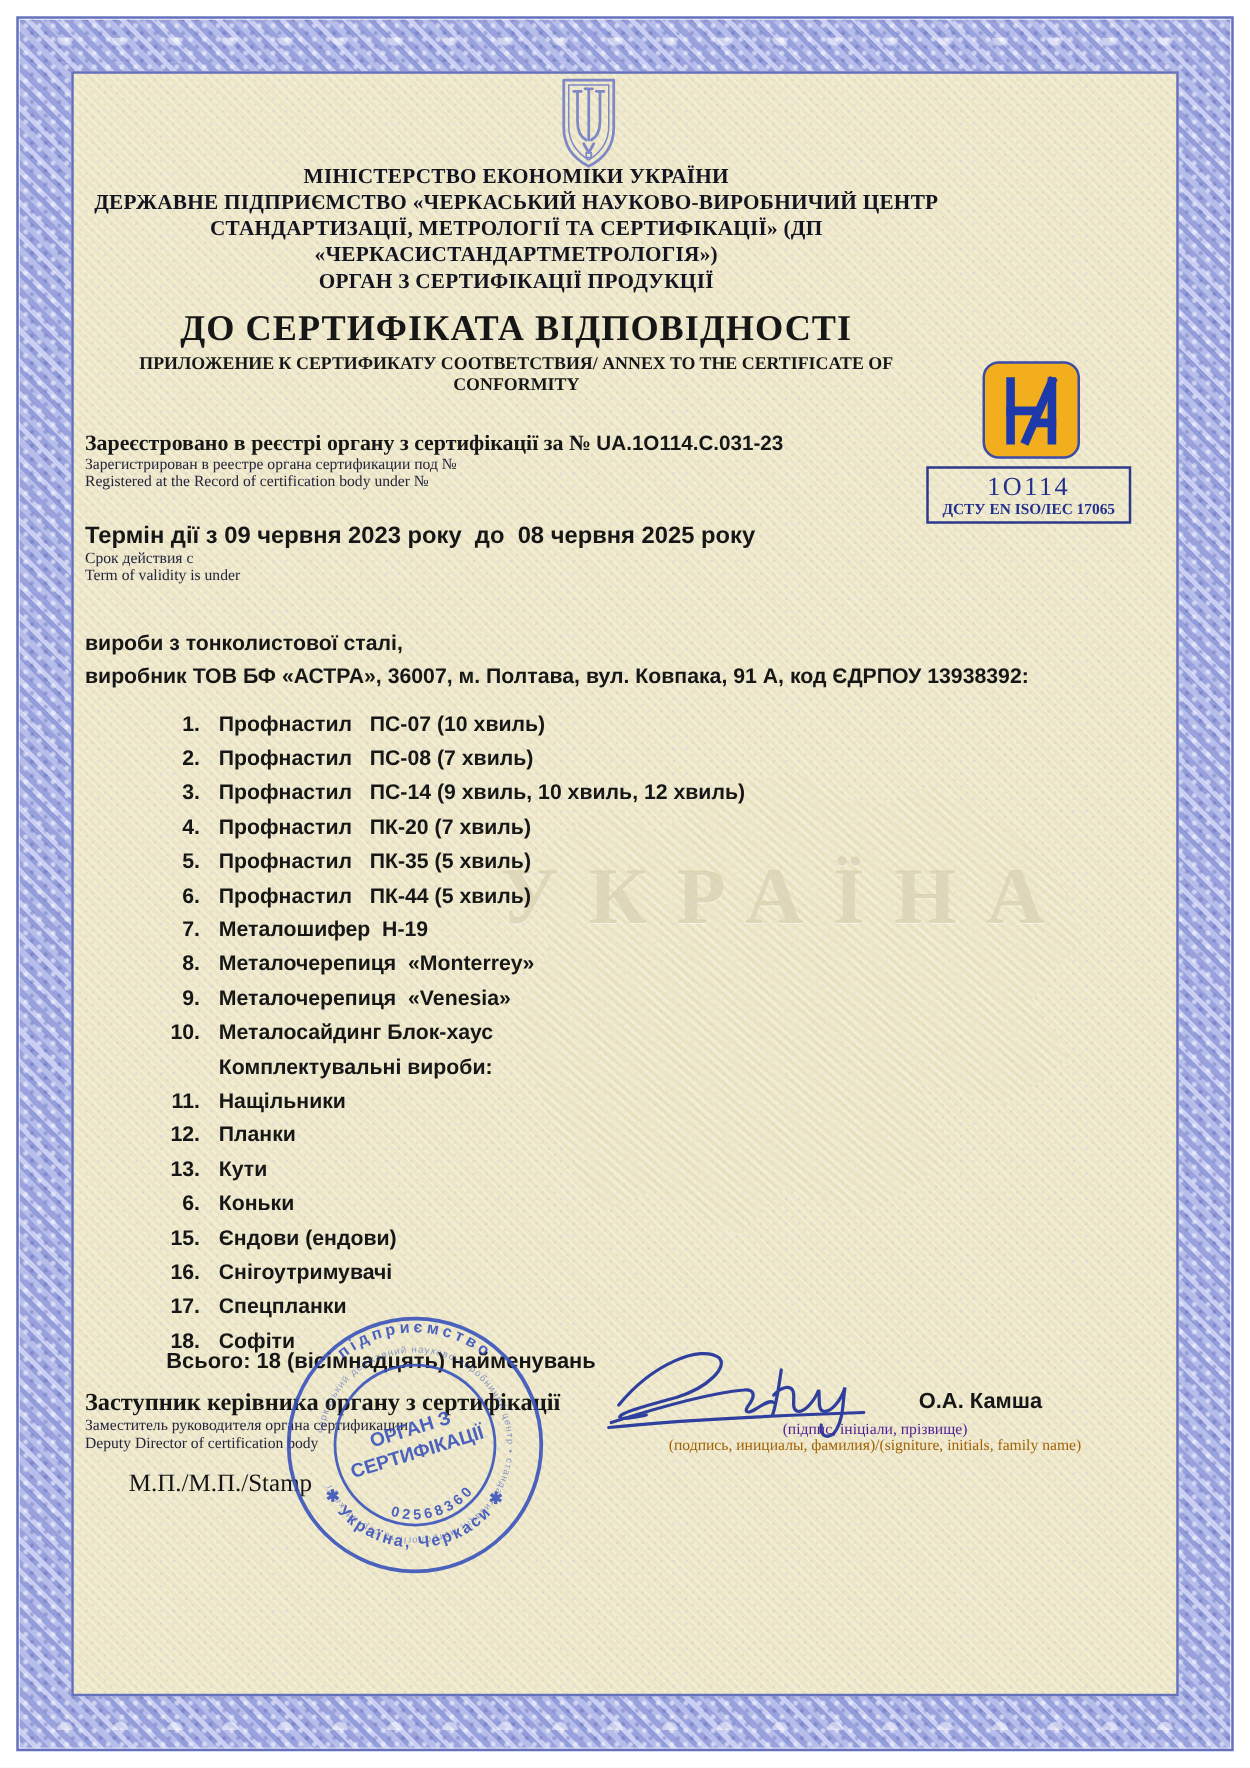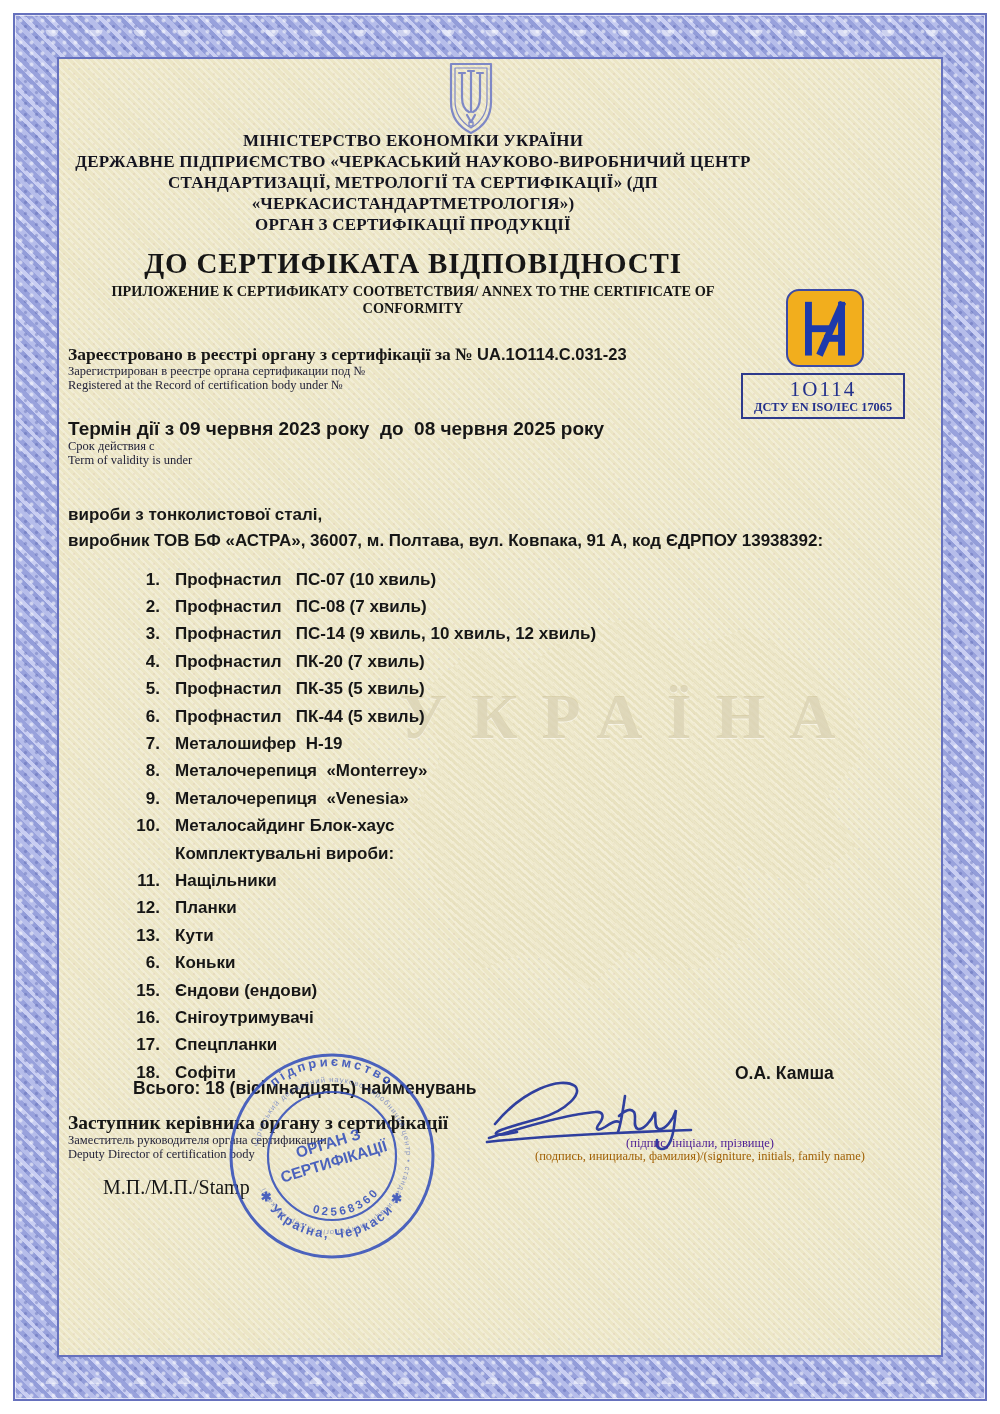--- a/index.html
+++ b/index.html
@@ -58,21 +58,21 @@
   .num{width:28px;text-align:right;flex:0 0 28px;}
   .itxt{margin-left:15px;white-space:pre;}
 
   .total-line{position:absolute;left:133px;top:1078px;font-family:"Liberation Sans",sans-serif;
     font-weight:bold;font-size:17.5px;}
 
   .official-block{position:absolute;left:68px;top:1112px;}
   .official-title{font-weight:bold;font-size:19.5px;}
   .mp-note{position:absolute;left:103px;top:1176px;font-size:20px;}
 
-  .sig-name{position:absolute;left:735px;top:1063px;font-family:"Liberation Sans",sans-serif;
+  .sig-name{position:absolute;left:735px;top:1110px;font-family:"Liberation Sans",sans-serif;
     font-weight:bold;font-size:17.5px;}
   .sig-cap1{position:absolute;left:560px;top:1136px;width:280px;text-align:center;font-size:12.5px;color:#4c1d95;}
   .sig-cap2{position:absolute;left:470px;top:1149px;width:460px;text-align:center;font-size:12.5px;color:#a16207;}
 
   
   .accr-mark{position:absolute;left:786px;top:289px;width:74px;height:74px;background:#f2ae1d;
     border:2px solid #3c4ba6;border-radius:13px;display:flex;align-items:center;justify-content:center;}
   .accr-box{position:absolute;left:741px;top:373px;width:160px;height:42px;border:2px solid #2d3a8c;
     display:flex;flex-direction:column;align-items:center;justify-content:center;color:#22308c;}
   .accr-code{font-weight:normal;font-size:21px;letter-spacing:2px;line-height:22px;}

